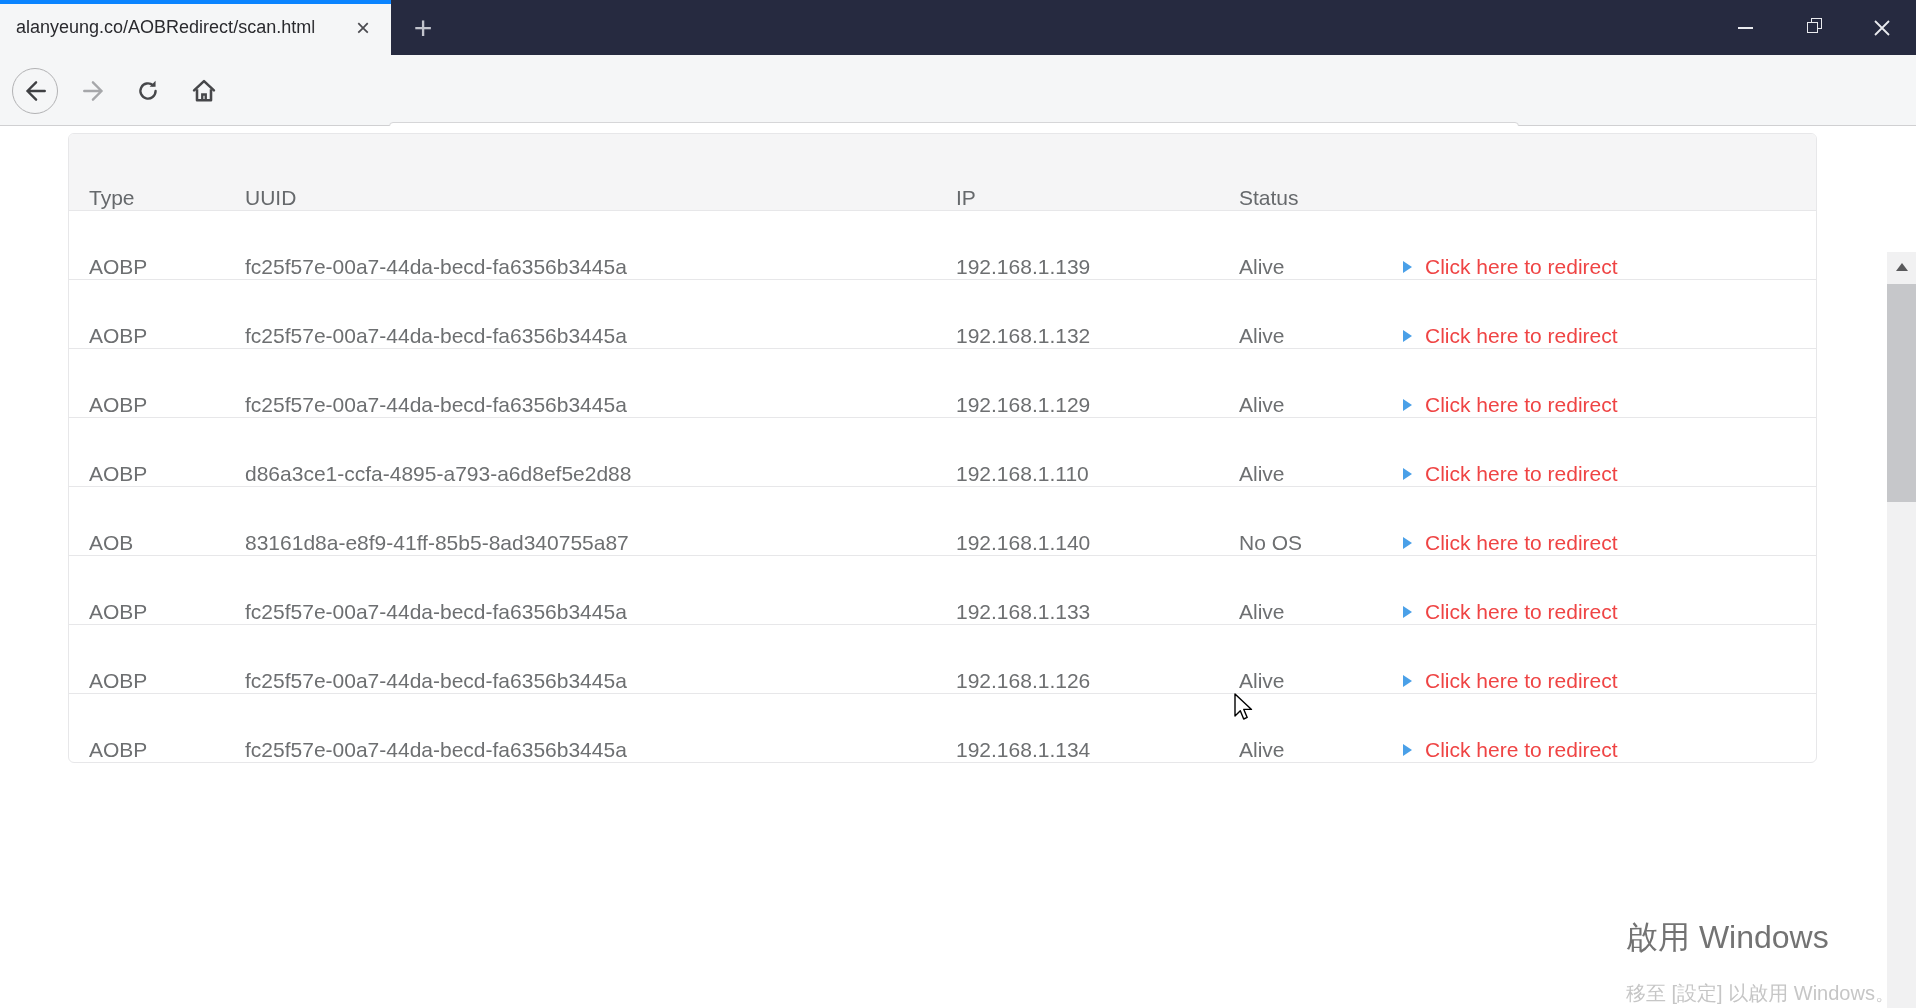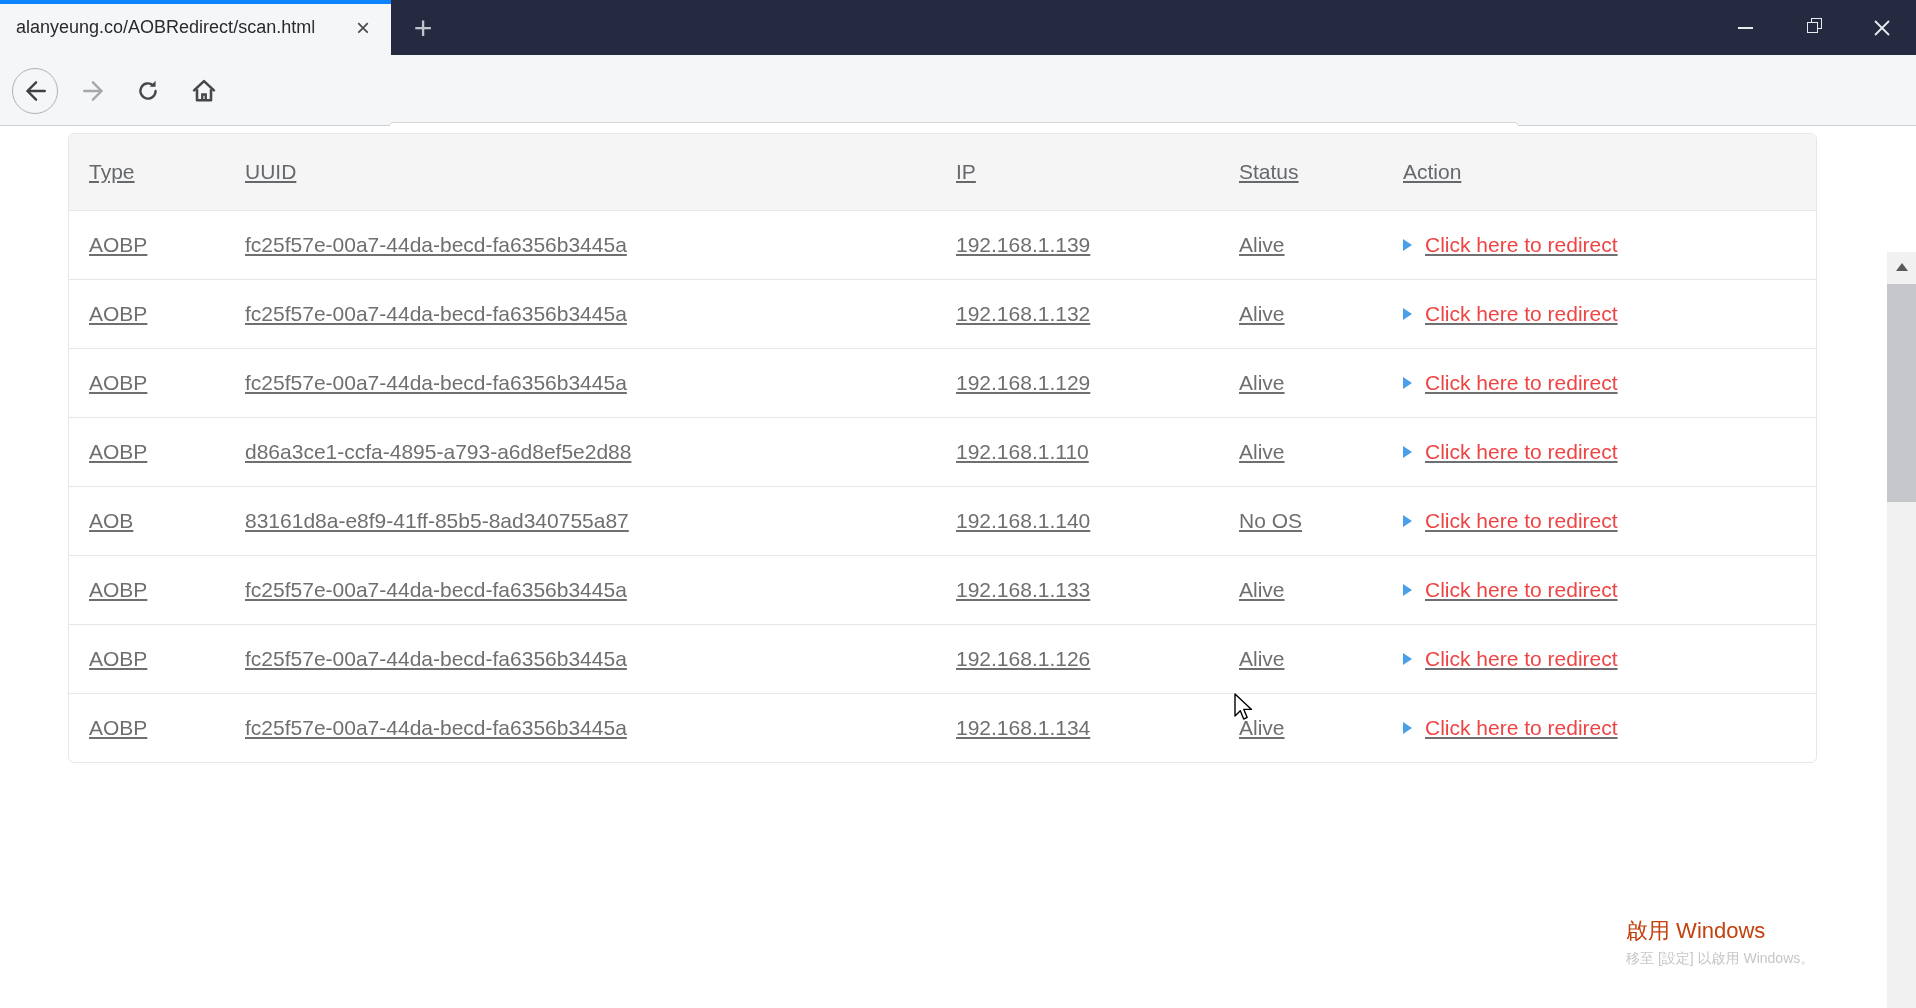--- a/index.html
+++ b/index.html
@@ -60,35 +60,35 @@
   .burger span { width:22px; height:2.5px; background:#4d4e52; }
   .libbars { display:flex; align-items:flex-end; gap:4px; height:26px; }
   .libbars span { width:3px; height:26px; background:#4d4e52; }
   .libbars span.sl { transform:rotate(22deg); transform-origin:bottom left; }
 
   
   .content { position:absolute; left:0; top:126px; width:1916px; height:882px; background:#fff; }
 
   .tbl { position:absolute; left:68px; top:7px; width:1749px; background:#fff;
          border:1px solid #e7e7e9; border-radius:6px; overflow:hidden; }
-  .tr { display:flex; align-items:center; height:69px; border-top:1px solid #e7e7e9;
-        font-size:21px; color:#6d6f71;text-decoration:underline; }
+  .tr { display:flex; align-items:flex-end; height:69px; border-top:1px solid #e7e7e9;
+        font-size:21px; color:#6d6f71; }
   .tr.head { height:76px; background:#f5f5f6; border-top:none; color:#66696c; }
   .tr.foot { height:73px; }
   .c { padding-left:20px; }
   .c1 { width:156px; } .c2 { width:711px; } .c3 { width:283px; } .c4 { width:164px; } .c5 { flex:1; }
   .action-link { display:flex; align-items:center; color:#ef4444; cursor:pointer; }
   .tri { width:0; height:0; border-left:9px solid #4aa0e8; border-top:6px solid transparent;
          border-bottom:6px solid transparent; margin-right:13px; }
 
   .note { position:absolute; left:117px; top:852px; font-size:22px; color:#333; }
 
   .watermark { position:absolute; left:1626px; top:790px; text-align:left; }
-  .wm1 { font-size:22px; color:#c2410c; }
-  .wm2 { font-size:14px; color:#c6c6c6; margin-top:4px; }
+  .wm1 { font-size:32px; color:#737373; }
+  .wm2 { font-size:20px; color:#c6c6c6; margin-top:20px; }
 
   
   .scroll { position:absolute; right:0; top:126px; width:29px; height:882px; background:#f1f1f2; }
   .sc-btn { position:absolute; left:0; width:29px; height:30px; display:flex; align-items:center; justify-content:center; }
   .sc-up { top:0; }
   .tri-up { width:0; height:0; border-left:6px solid transparent; border-right:6px solid transparent;
             border-bottom:8px solid #5a5a5c; }
   .sc-thumb { position:absolute; left:0; top:32px; width:29px; height:218px; background:#c6c7ca; }
 
   .cursor { position:absolute; left:1232px; top:566px; pointer-events:none; }
@@ -217,21 +217,20 @@
   </div>
 
   <div class="content">
 
     <div class="tbl">
       <div class="tr head" id="header-row">
           <div class="c c1">Type</div>
           <div class="c c2">UUID</div>
           <div class="c c3">IP</div>
           <div class="c c4">Status</div>
-          <div class="c c5">Action</div>
         </div>
       <div id="rows-host">
   <div class="tr">
     <div class="c c1">AOBP</div>
     <div class="c c2">fc25f57e-00a7-44da-becd-fa6356b3445a</div>
     <div class="c c3">192.168.1.139</div>
     <div class="c c4">Alive</div>
     <div class="c c5">
       <span class="action-link">
         <span class="tri"></span>

